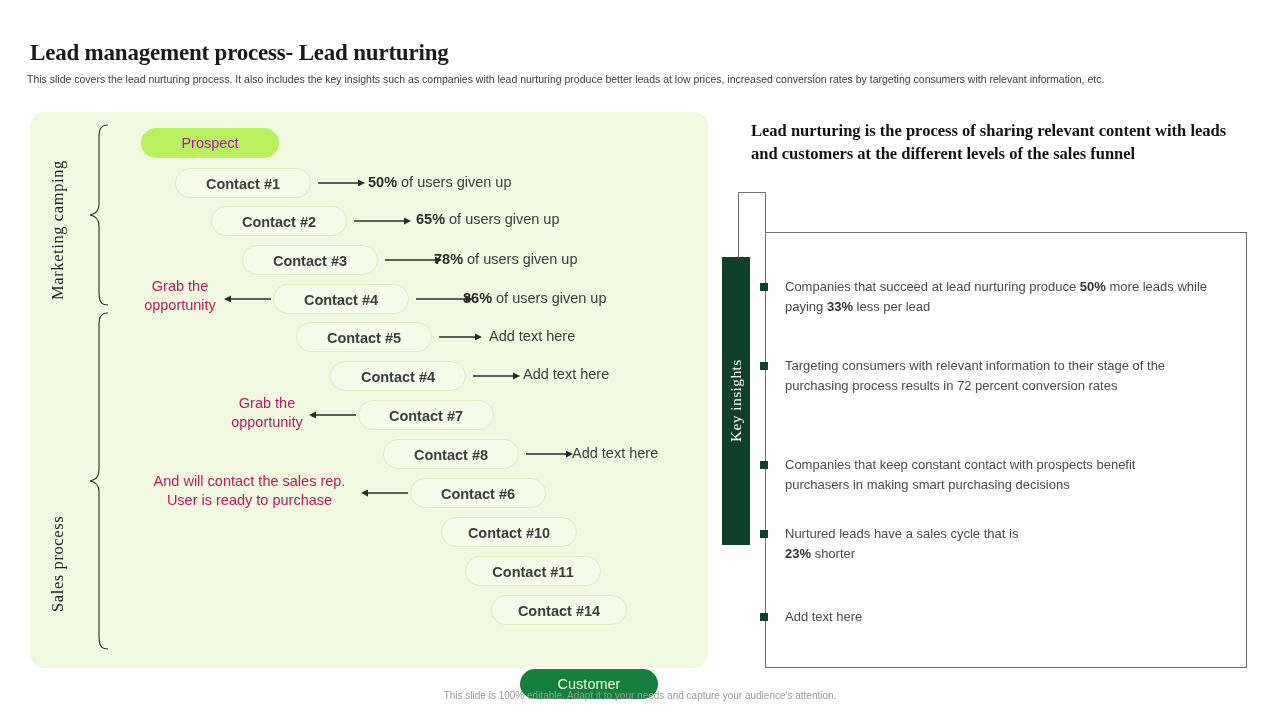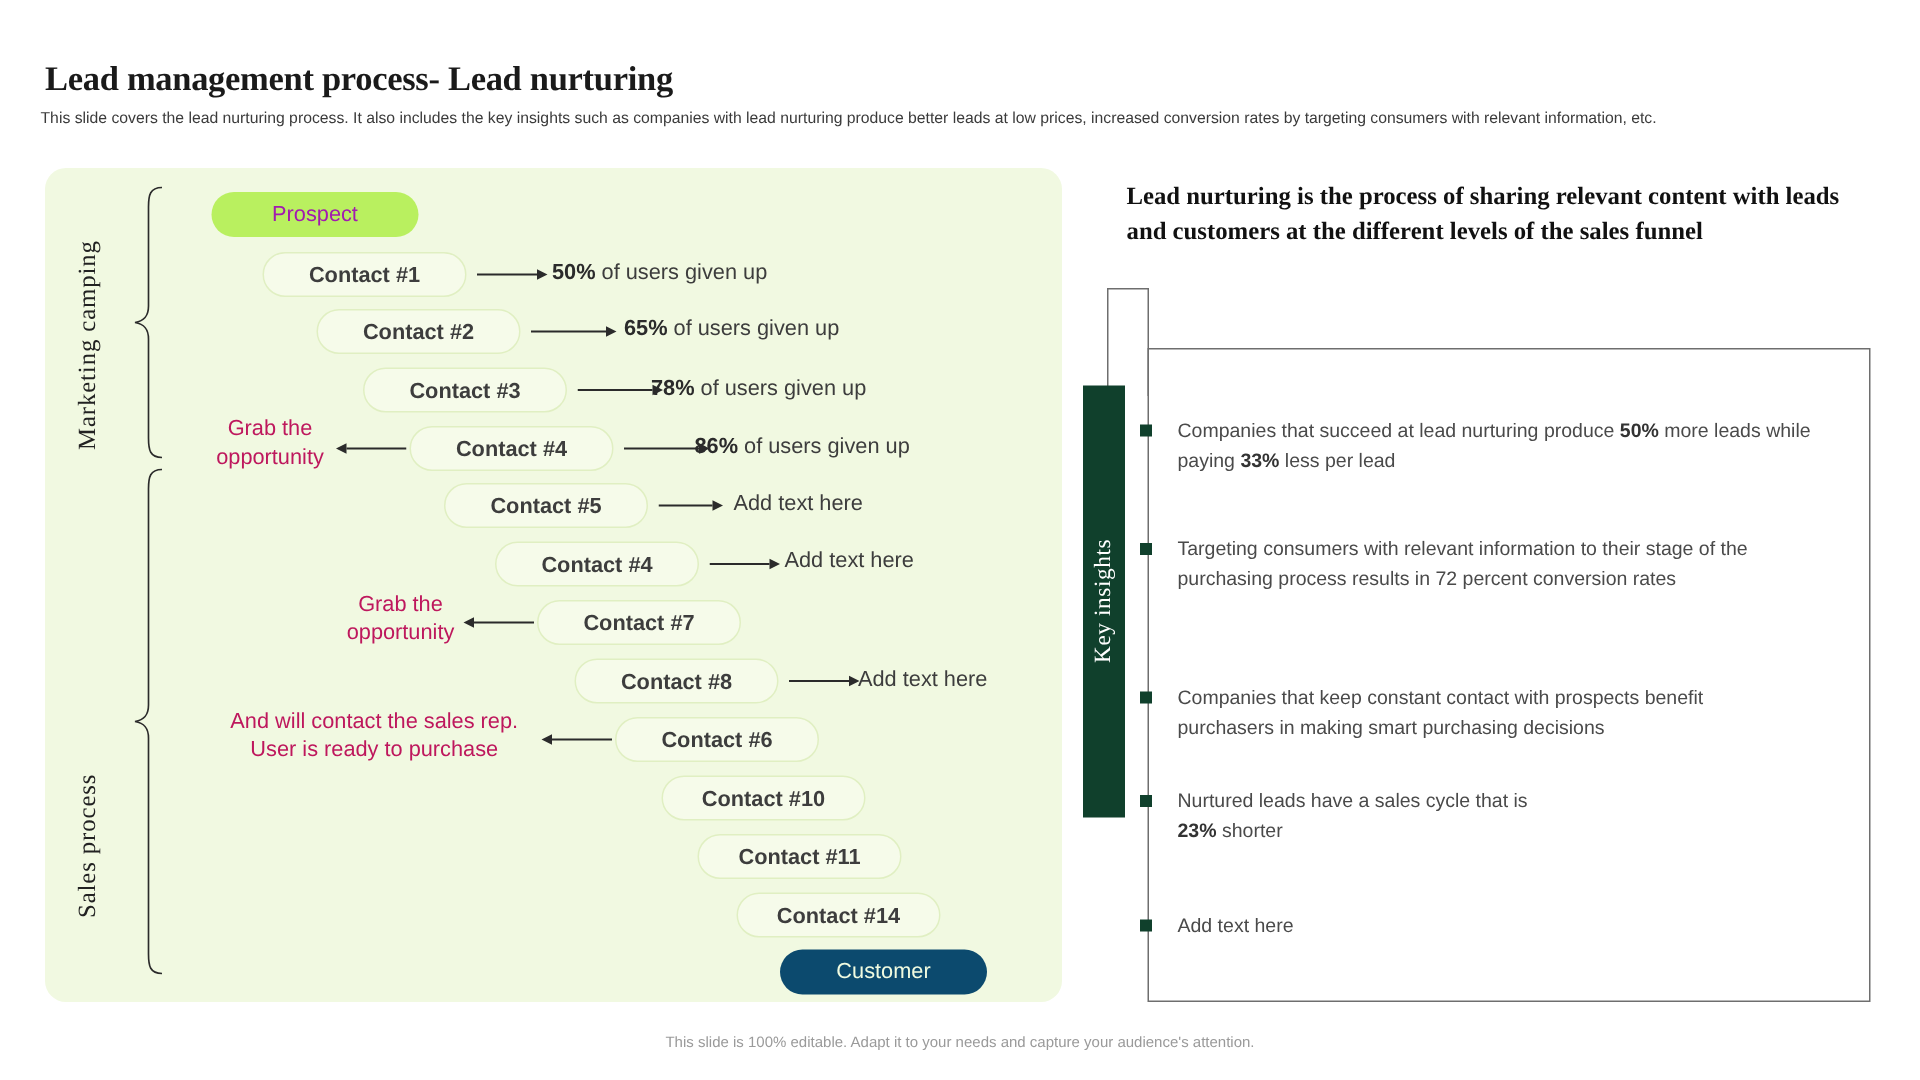--- a/index.html
+++ b/index.html
@@ -84,24 +84,25 @@
     font-family: "Liberation Sans", sans-serif;
   }
   .pill-contact { width: 136px; font-weight: bold; }
   .pill-highlight {
     background: #b9f05f;
     border: none;
     width: 138px;
     color: #a21caf;
   }
   .pill-customer {
-    background: #0c4a6e;
+    background: #15803d;
     border: none;
     width: 138px;
     color: #f0fbe0;
+    margin-top: 36px;
   }
 
   
   .arrow-right, .arrow-left {
     position: absolute;
     height: 10px;
   }
   .arrow-right svg, .arrow-left svg { display: block; }
 
   .side-text {

